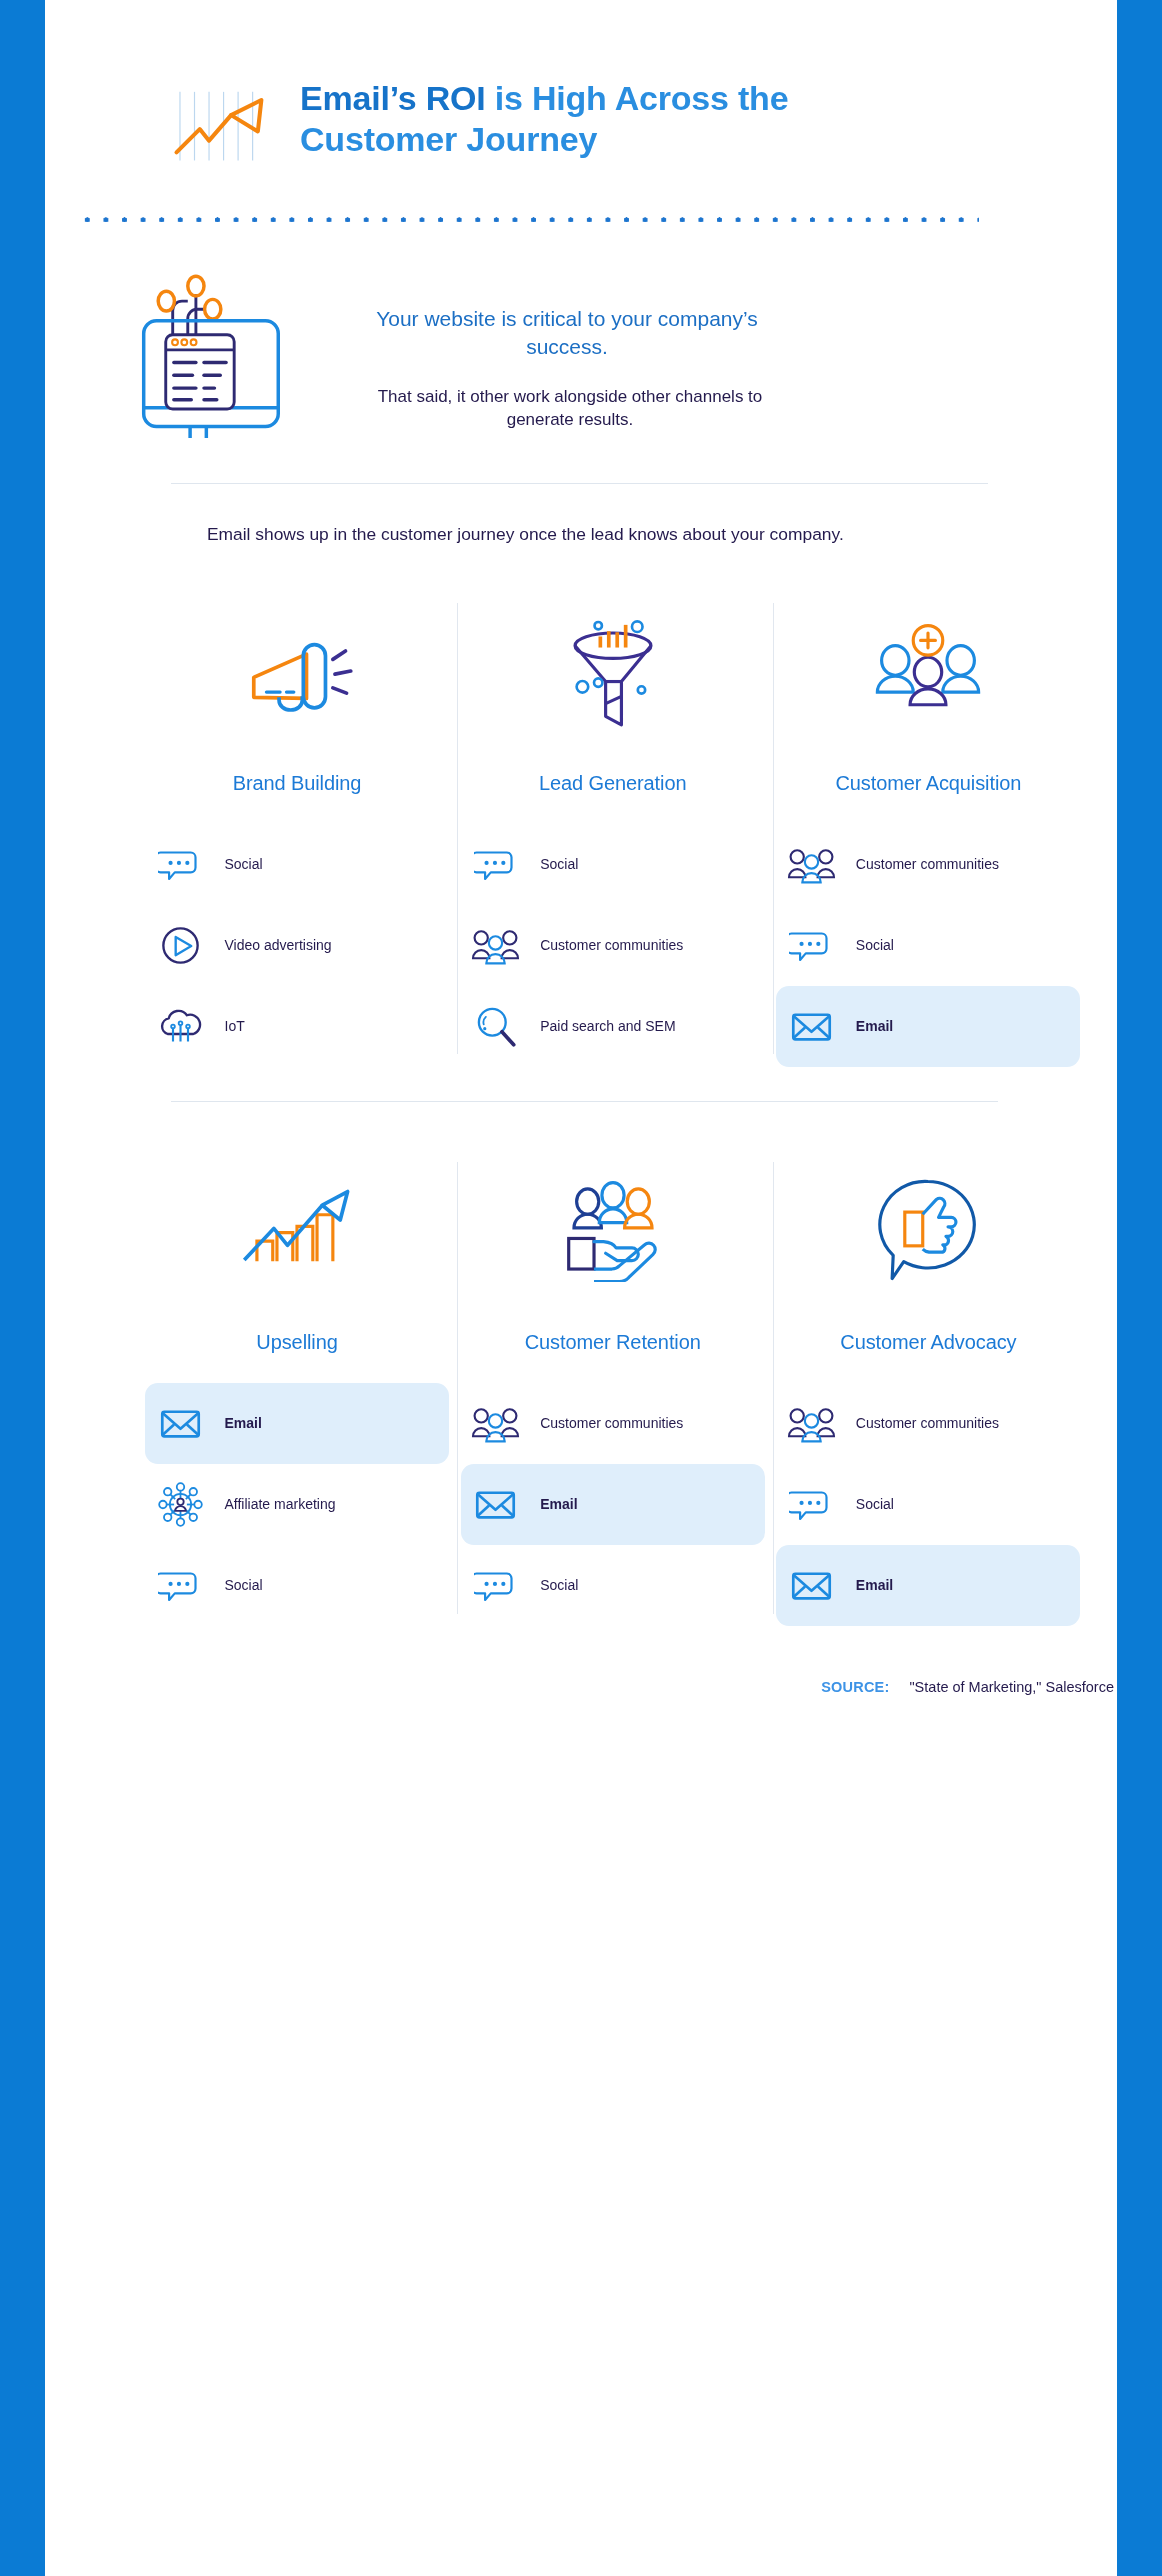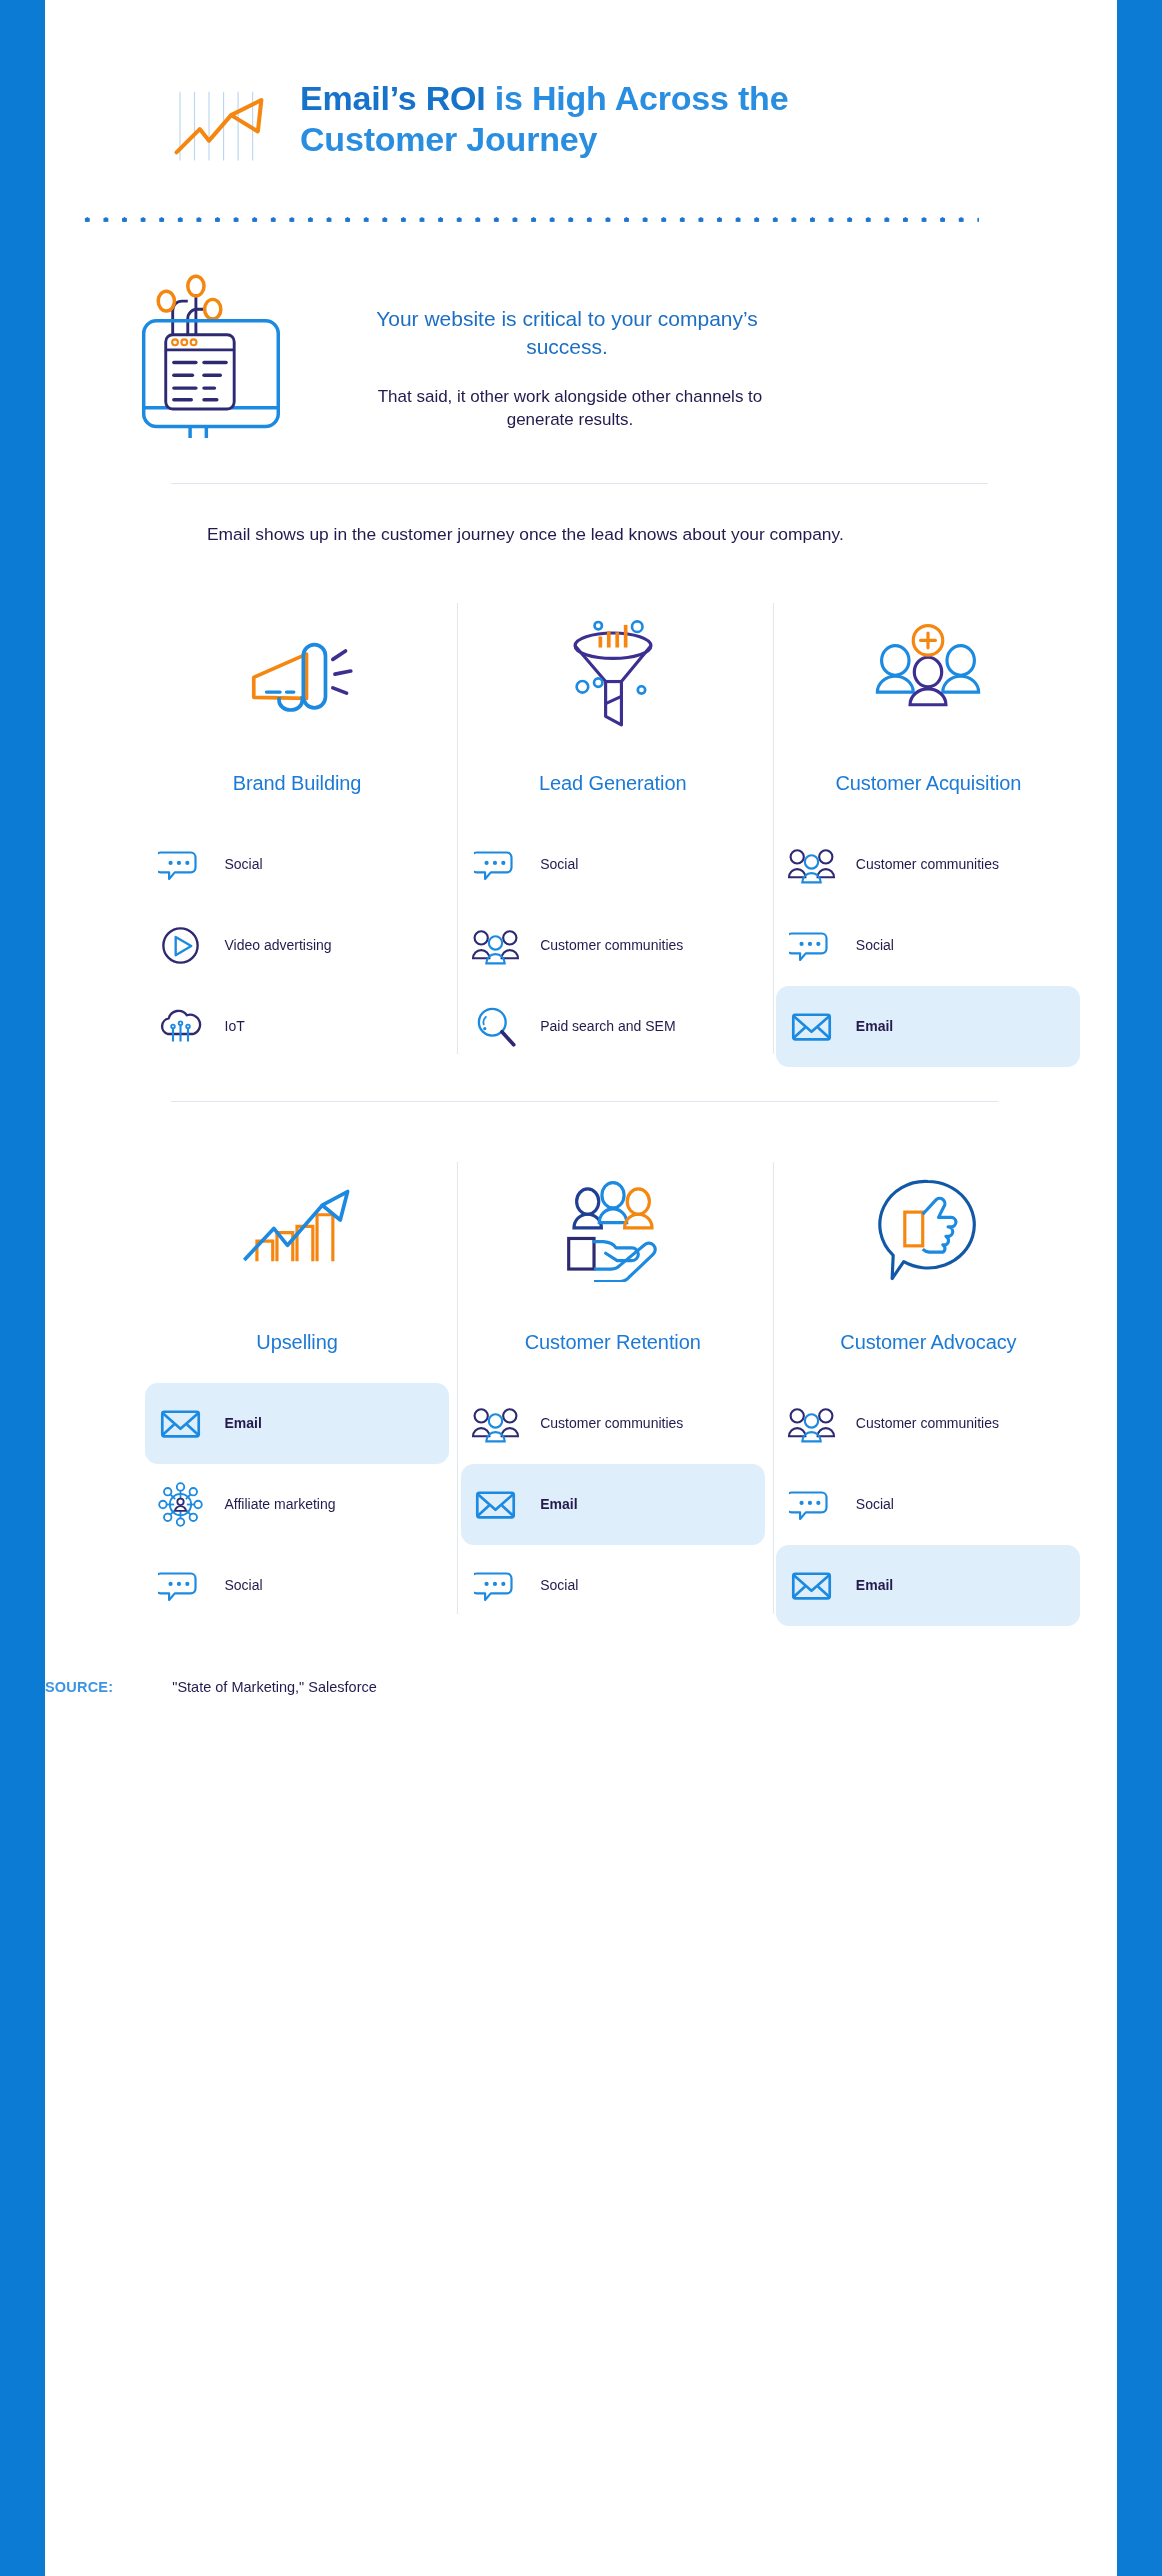--- a/index.html
+++ b/index.html
@@ -76,22 +76,22 @@
   .item-label {
     margin-left: 20px; font-size: 14px; line-height: 1.28; color: #241a4d;
     max-width: 215px;
   }
   .item.highlight .item-label { font-weight: 700; }
 
   .journey.row2 { margin-top: 55px; align-items: center; }
 
   
   .source-line {
-    margin: 53px 0 0 0; display: flex; justify-content: flex-start;
-    align-items: baseline; font-size: 14.5px; gap: 39px;
+    margin: 53px 0 0 0; display: flex; justify-content: flex-end;
+    align-items: baseline; font-size: 14.5px;
   }
   .source-label { color: #3d93e6; font-weight: 700; letter-spacing: 0.2px; }
   .source-text { color: #241a4d; margin-left: 20px; }
 </style>
 </head>
 <body>
 
 <div class="edge-bar left"></div>
 <div class="edge-bar right"></div>
 

